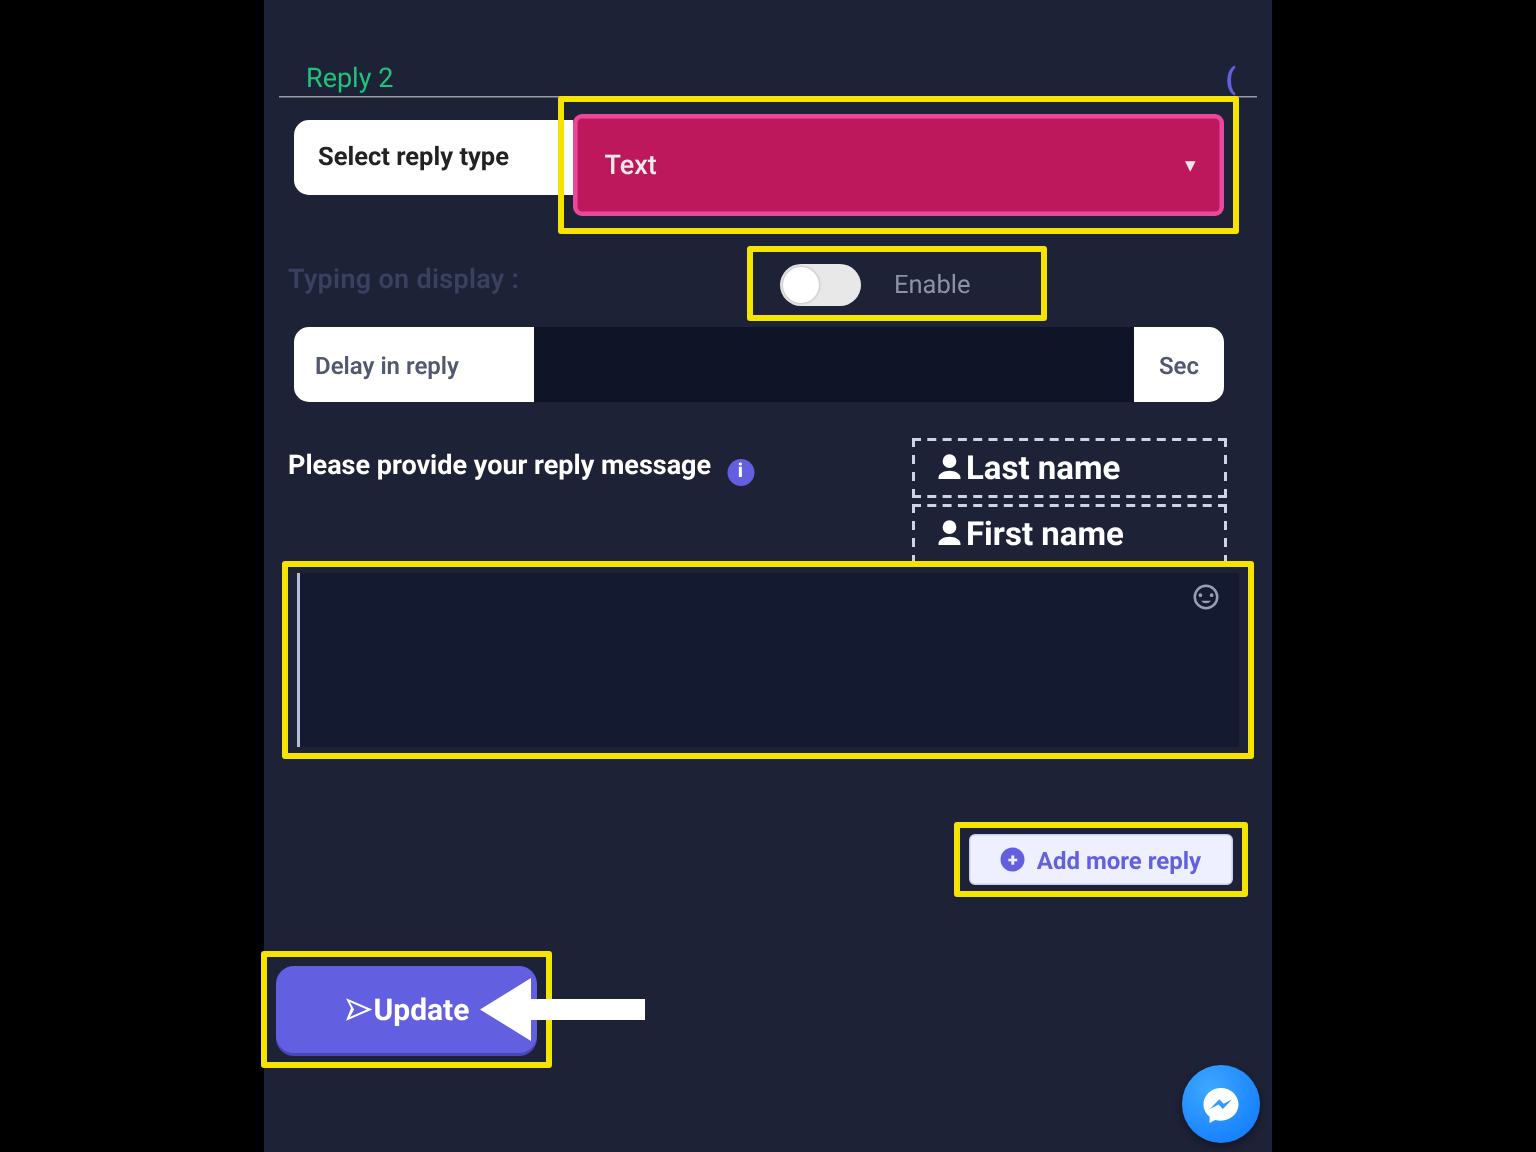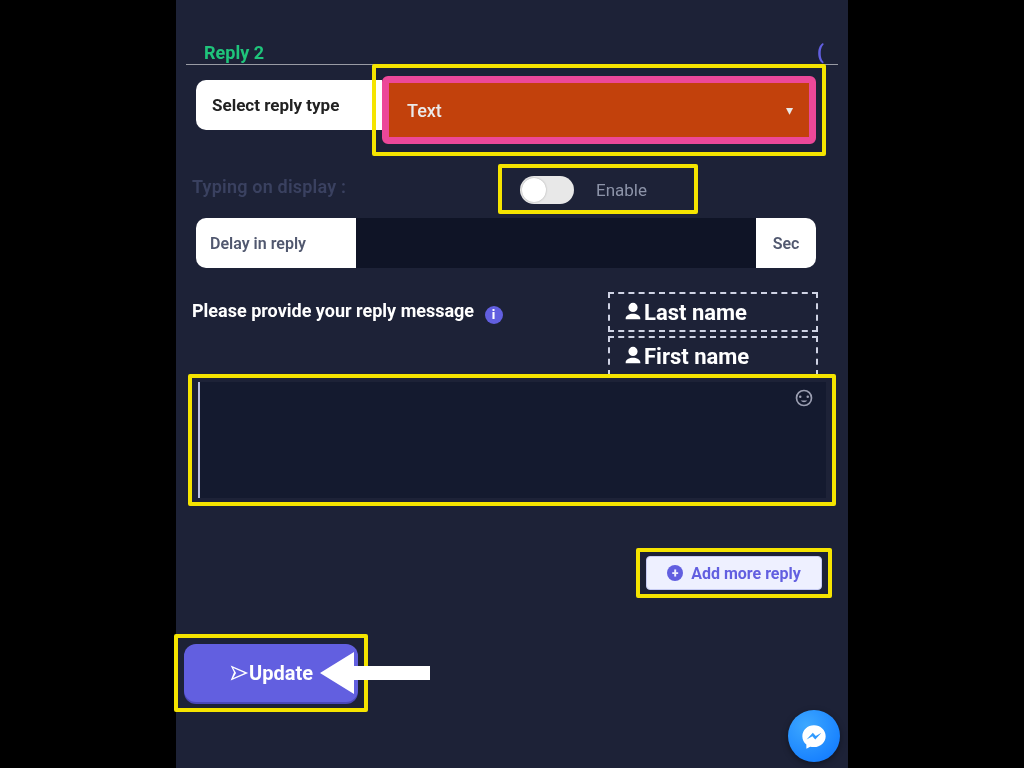--- a/index.html
+++ b/index.html
@@ -8,38 +8,38 @@
     .stage {
       position: relative;
       margin: 0 auto;
       width: 672px;
       height: 768px;
       background: #1d2237;
     }
 
     
     .tab-row { position: absolute; top: 30px; left: 0; right: 0; height: 36px; }
-    .tab-title { position: absolute; left: 28px; top: 12px; color: #1fc47b; font-weight: 700; font-size: 18px; }
+    .tab-title { position: absolute; left: 28px; top: 12px; color: #1fc47b; font-weight: 400; font-size: 18px; }
     .tab-accent { position: absolute; right: 24px; top: 10px; color: #625fe0; font-weight: 800; font-size: 20px; }
     .divider { position: absolute; left: 10px; right: 10px; top: 64px; height: 1px; background: rgba(255,255,255,0.55); }
 
     
     .hl { position: absolute; border: 4px solid #f5e400; border-radius: 2px; box-sizing: border-box; }
 
     
     .select-label {
       position: absolute; left: 20px; top: 80px; width: 186px; height: 50px;
       background: #fff; border-top-left-radius: 10px; border-bottom-left-radius: 10px;
       display: flex; align-items: center; padding-left: 16px;
       color: #222; font-weight: 700; font-size: 17px;
     }
     .hl-select { left: 196px; top: 64px; width: 454px; height: 92px; }
     .select-box {
       position: absolute; left: 206px; top: 76px; width: 434px; height: 68px;
-      background: #c2410c; border: 7px solid #ec4899; border-radius: 6px;
+      background: #be185d; border: 3px solid #ec4899; border-radius: 6px;
       color: #eaeaea; display: flex; align-items: center; padding: 0 18px;
       font-size: 18px; font-weight: 500;
     }
     .select-caret { position: absolute; right: 16px; top: 50%; transform: translateY(-50%); color: #e8e8e8; font-size: 14px; }
 
     
     .typing-row { position: absolute; left: 16px; top: 176px; color: #3a4160; font-size: 18px; font-weight: 600; letter-spacing: .2px; }
     .hl-toggle { left: 322px; top: 164px; width: 200px; height: 50px; }
     .toggle {
       position: absolute; left: 344px; top: 176px; width: 54px; height: 28px;

